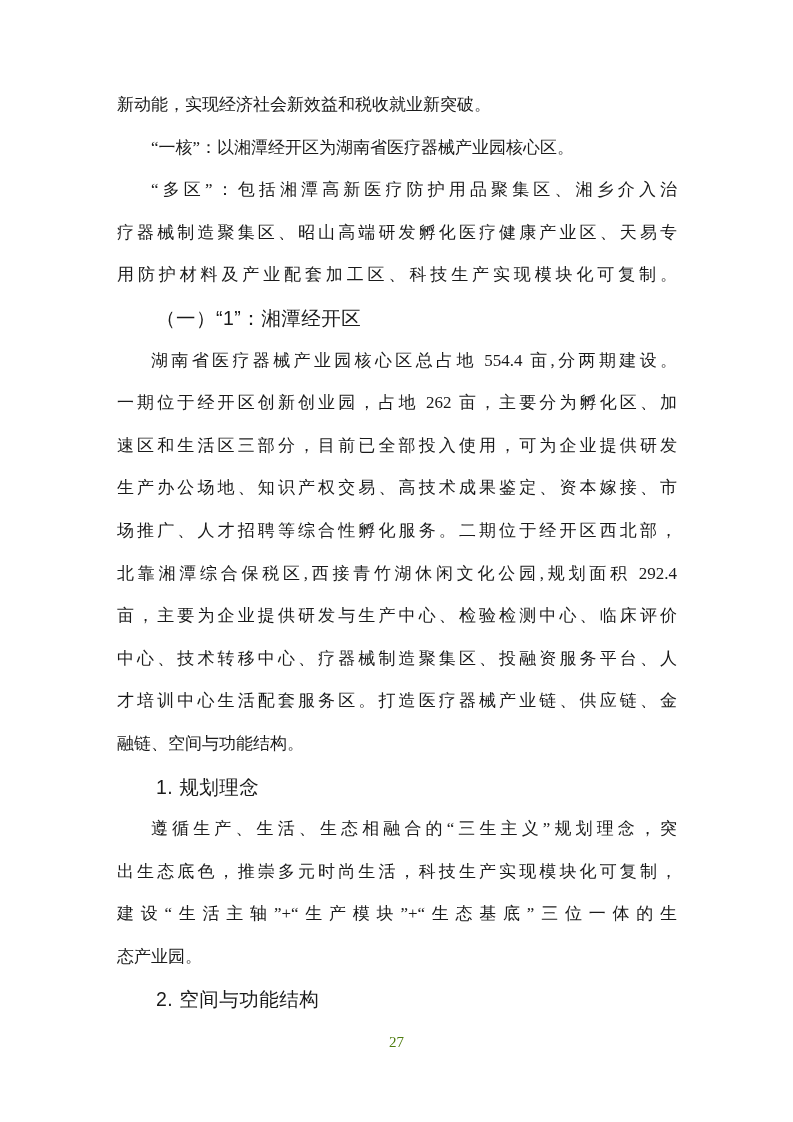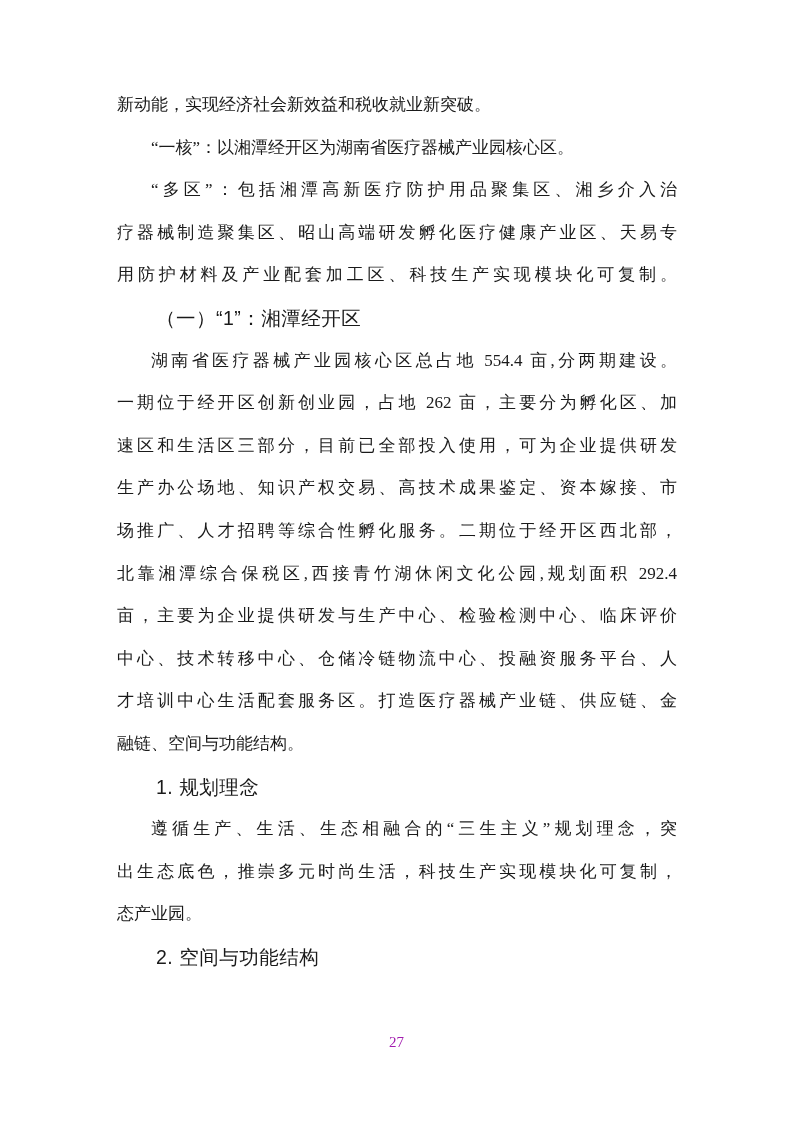--- a/index.html
+++ b/index.html
@@ -43,44 +43,45 @@
     letter-spacing: 0.5px;
   }
   .page-number {
     position: absolute;
     top: 1031px;
     left: 0;
     width: 100%;
     text-align: center;
     font-size: 15px;
     line-height: 22px;
-    color: #a21caf;
+    color: #4d7c0f;
   }
 </style>
 </head>
 <body>
 
 <div class="page">
   <div class="text-block">
     <div class="line">新动能，实现经济社会新效益和税收就业新突破。</div>
     <div class="line indent">“一核”：以湘潭经开区为湖南省医疗器械产业园核心区。</div>
     <div class="line indent fill">“多区”：包括湘潭高新医疗防护用品聚集区、湘乡介入治</div>
     <div class="line fill">疗器械制造聚集区、昭山高端研发孵化医疗健康产业区、天易专</div>
     <div class="line fill">用防护材料及产业配套加工区、科技生产实现模块化可复制。</div>
     <div class="line heading indent">（一）“1”：湘潭经开区</div>
     <div class="line indent fill">湖南省医疗器械产业园核心区总占地 554.4 亩,分两期建设。</div>
     <div class="line fill">一期位于经开区创新创业园，占地 262 亩，主要分为孵化区、加</div>
     <div class="line fill">速区和生活区三部分，目前已全部投入使用，可为企业提供研发</div>
     <div class="line fill">生产办公场地、知识产权交易、高技术成果鉴定、资本嫁接、市</div>
     <div class="line fill">场推广、人才招聘等综合性孵化服务。二期位于经开区西北部，</div>
     <div class="line fill">北靠湘潭综合保税区,西接青竹湖休闲文化公园,规划面积 292.4</div>
     <div class="line fill">亩，主要为企业提供研发与生产中心、检验检测中心、临床评价</div>
-    <div class="line fill">中心、技术转移中心、仓储冷链物流中心、投融资服务平台、人</div>
+    <div class="line fill">中心、技术转移中心、疗器械制造聚集区、投融资服务平台、人</div>
     <div class="line fill">才培训中心生活配套服务区。打造医疗器械产业链、供应链、金</div>
     <div class="line">融链、空间与功能结构。</div>
     <div class="line heading indent">1. 规划理念</div>
     <div class="line indent fill">遵循生产、生活、生态相融合的“三生主义”规划理念，突</div>
     <div class="line fill">出生态底色，推崇多元时尚生活，科技生产实现模块化可复制，</div>
+    <div class="line fill">建设“生活主轴”+“生产模块”+“生态基底”三位一体的生</div>
     <div class="line">态产业园。</div>
     <div class="line heading indent">2. 空间与功能结构</div>
   </div>
   <div class="page-number">27</div>
 </div>
 
 </body></html>

